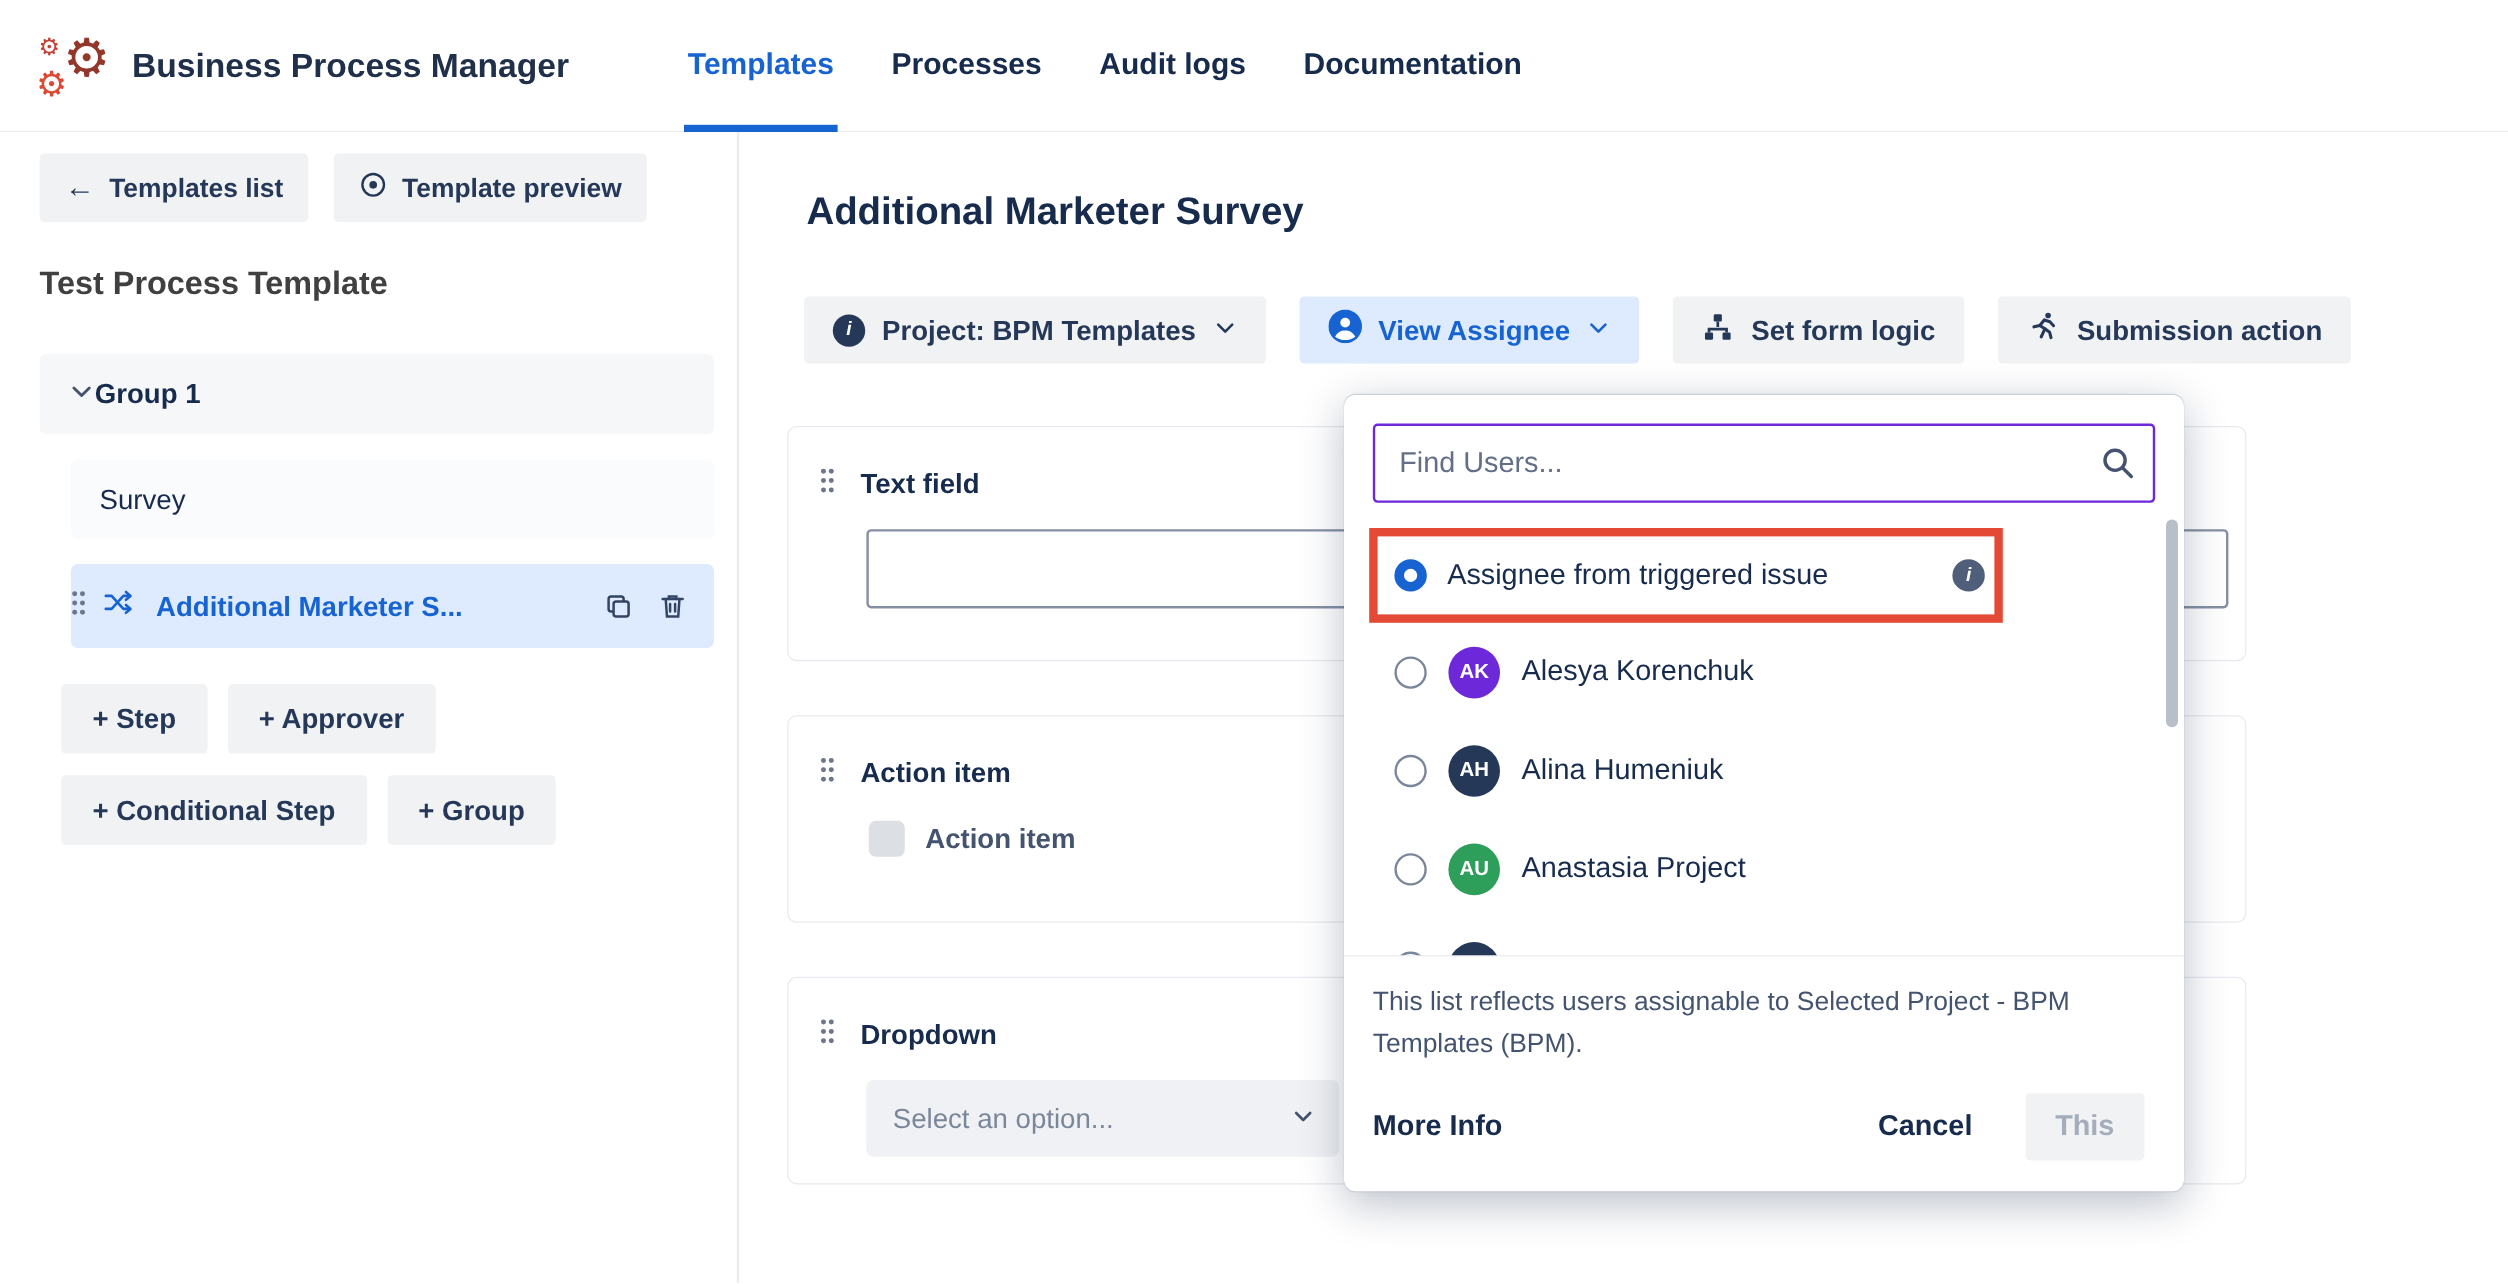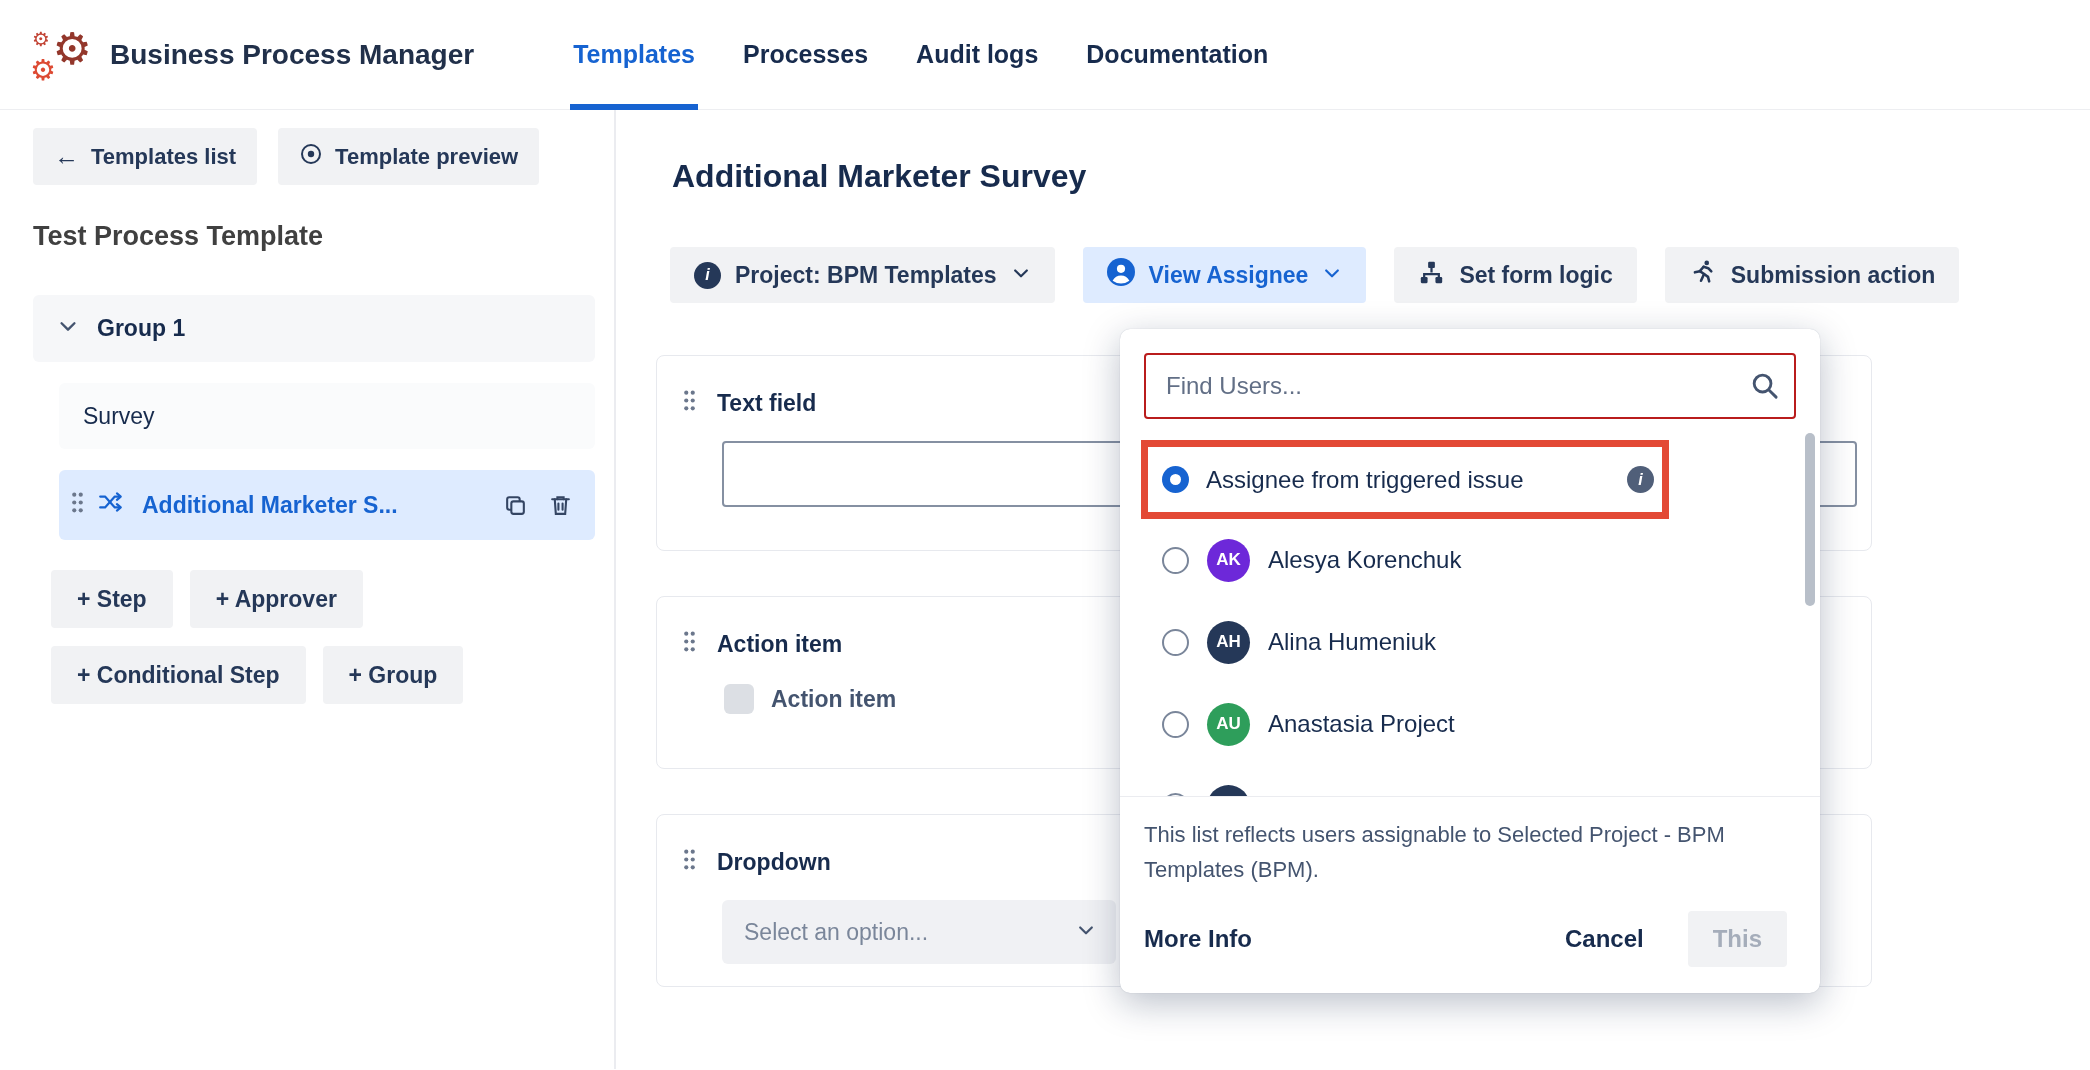--- a/index.html
+++ b/index.html
@@ -23,23 +23,23 @@
   
   .body{display:flex;height:959px}
   .sidebar{width:616px;flex:none;border-right:2px solid #EBECF0;padding:18px 18px 0 33px}
   .main{flex:1;padding:48px 0 0 40px}
 
   
   .side-top{display:flex;gap:21px}
   .side-btn{height:57px;background:#F1F2F4;border:none;border-radius:4px;display:flex;align-items:center;gap:12px;padding:0 21px;font-size:22px;font-weight:600;color:#253858;font-family:inherit;cursor:pointer;white-space:nowrap}
   .back-arrow{font-size:25px;line-height:1;color:#253858}
   .template-title{font-size:27px;font-weight:700;margin-top:36px;color:#404040}
-  .group-row{margin-top:43px;width:562px;height:67px;background:#F6F7F9;border-radius:6px;display:flex;align-items:center;gap:18px;padding:0 24px;font-size:23px;font-weight:600;cursor:pointer}
+  .group-row{margin-top:43px;width:562px;height:67px;background:#F6F7F9;border-radius:6px;display:flex;align-items:center;padding:0 24px;font-size:23px;font-weight:600;cursor:pointer}
   .tree-row{margin:21px 0 0 26px;width:536px;height:66px;background:#FAFBFC;border-radius:6px;display:flex;align-items:center;padding:0 24px;font-size:23px;cursor:pointer}
-  .tree-row.selected{background:#DEEBFF;height:70px;gap:14px;padding:0 22px 0 12px}
+  .tree-row.selected{background:#DEEBFF;height:70px;gap:14px;padding:0 22px 0 0}
   .tree-row.selected .tree-label{color:#1663D1;font-weight:600;margin-left:4px}
   .row-icons{margin-left:auto;display:flex;align-items:center;gap:20px}
   .icon-btn{display:flex;align-items:center;justify-content:center;background:none;border:none;cursor:pointer;padding:0}
   .add-row{display:flex;gap:17px;margin:30px 0 0 18px}
   .add-row.second{margin-top:18px}
   .add-btn{height:58px;background:#F1F2F4;border:none;border-radius:4px;padding:14px 26px;font-size:23px;font-weight:600;color:#253858;font-family:inherit;cursor:pointer;white-space:nowrap}
 
   
   .page-title{font-size:32px;font-weight:700;margin-left:16px;color:#172B4D}
   .toolbar{display:flex;gap:28px;margin:52px 0 0 14px}
@@ -51,21 +51,21 @@
   .card.h1{height:196px}.card.h2{height:173px}.card.h3{height:173px}
   .card-head{display:flex;align-items:center;gap:21px;font-size:23px;font-weight:700;color:#172B4D}
   .field-input{margin:24px 0 0 39px;height:66px;width:1135px;border:2px solid #8590A2;border-radius:4px;background:#fff}
   .check-row{margin:26px 0 0 41px;display:flex;align-items:center;gap:17px;font-size:23px;font-weight:600;color:#44546F}
   .checkbox{width:30px;height:30px;background:#DCDFE4;border-radius:6px;cursor:pointer}
   .select{margin:24px 0 0 39px;width:394px;height:64px;background:#F0F1F4;border-radius:6px;display:flex;align-items:center;justify-content:space-between;padding:0 20px 0 22px;font-size:23px;color:#7A869A;cursor:pointer}
 
   
   .popup{position:absolute;left:1120px;top:329px;width:700px;height:664px;background:#fff;border-radius:10px;box-shadow:0 10px 36px rgba(9,30,66,.28),0 0 1px rgba(9,30,66,.25);z-index:10}
   .search-wrap{margin:24px 24px 0;position:relative}
-  .search-input{width:100%;height:66px;border:2px solid #b91c1c;border-radius:4px;font-size:24px;font-family:inherit;color:#172B4D;padding:0 62px 0 20px;outline:none;background:#fff}
+  .search-input{width:100%;height:66px;border:2px solid #6d28d9;border-radius:4px;font-size:24px;font-family:inherit;color:#172B4D;padding:0 62px 0 20px;outline:none;background:#fff}
   .search-input::placeholder{color:#626F86}
   .search-icon{position:absolute;right:16px;top:17px;pointer-events:none}
   .hl-option{margin:21px 0 0 21px;width:528px;height:79px;border:7px solid #E34935;display:flex;align-items:center;gap:17px;padding:0 8px 0 14px;background:#fff}
   .opt-label{font-size:24px;color:#172B4D}
   .info-icon{margin-left:auto;width:27px;height:27px;border-radius:50%;background:#505F79;color:#fff;display:flex;align-items:center;justify-content:center;font-size:16px;font-weight:700;font-style:italic;flex:none}
   .user-list{height:277px;overflow:hidden}
   .user-row{height:82px;display:flex;align-items:center;gap:18px;padding-left:42px;cursor:pointer}
   .radio{width:27px;height:27px;border-radius:50%;border:2px solid #7A869A;background:#fff;flex:none;cursor:pointer}
   .radio.checked{border:none;background:#1663D1;position:relative}
   .radio.checked::after{content:"";position:absolute;left:8px;top:8px;width:11px;height:11px;border-radius:50%;background:#fff}

